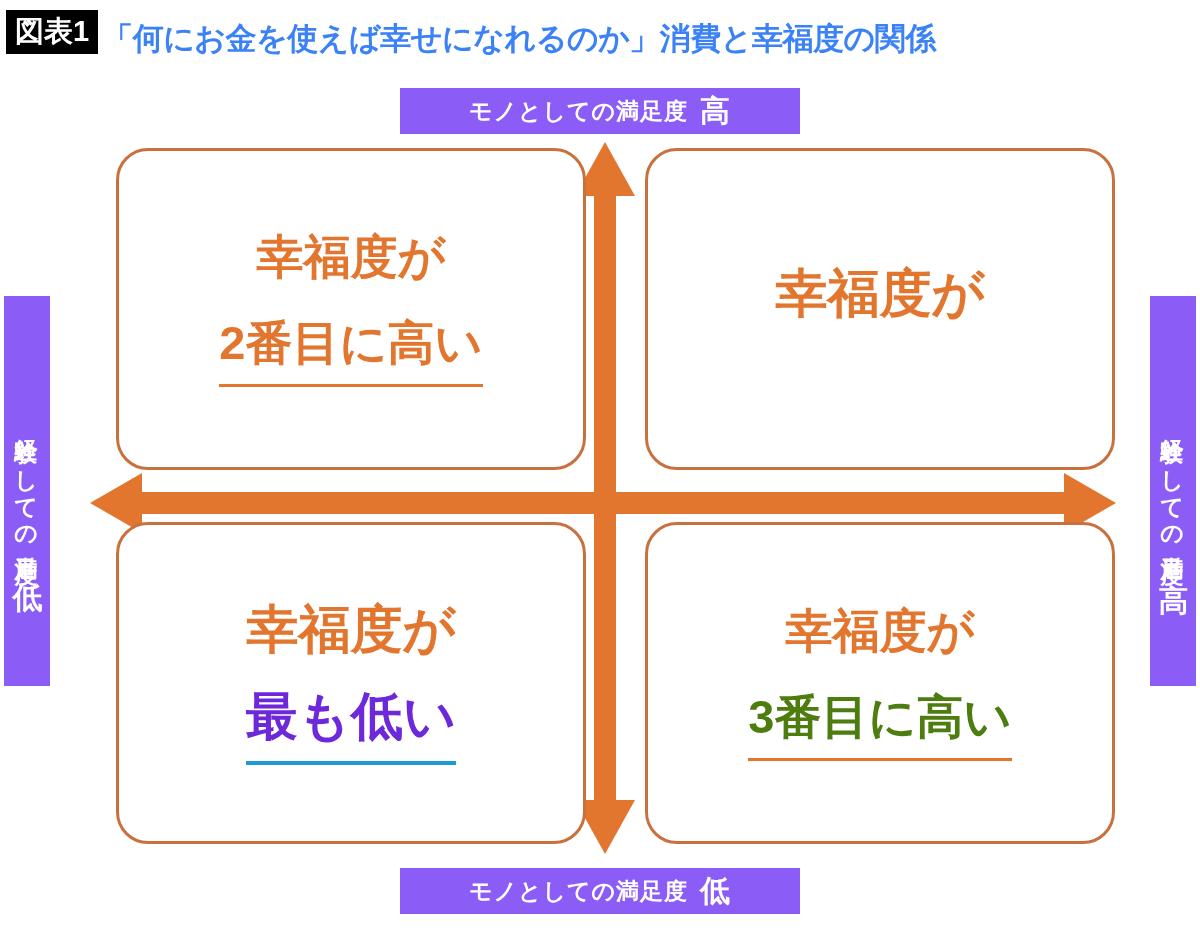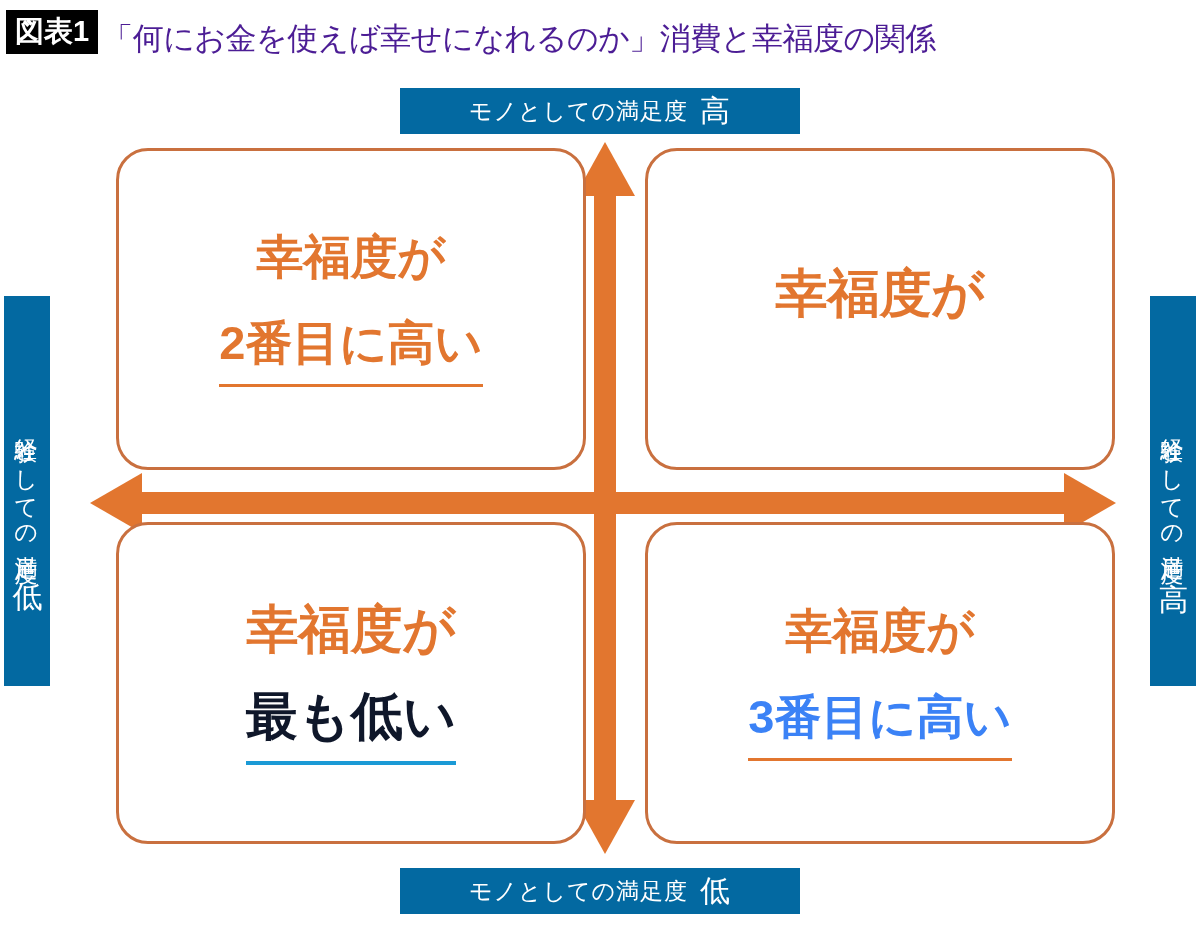--- a/index.html
+++ b/index.html
@@ -36,34 +36,34 @@
     background: #000000;
     color: #ffffff;
     font-size: 29px;
     font-weight: bold;
     line-height: 1;
     padding: 7px 9px 8px 9px;
     letter-spacing: 0px;
     white-space: nowrap;
   }
   .title-text {
-    color: #4c1d95;
+    color: #3b82f6;
     font-size: 31px;
-    font-weight: normal;
+    font-weight: bold;
     line-height: 1;
     white-space: nowrap;
     letter-spacing: -0.5px;
   }
 
   
   .banner {
     position: absolute;
-    background: #0369a1;
+    background: #8b5cf6;
     color: #ffffff;
-    font-weight: normal;
+    font-weight: bold;
     display: flex;
     align-items: center;
     justify-content: center;
     box-sizing: border-box;
   }
   .banner-h {
     height: 46px;
     font-size: 23px;
     letter-spacing: 1px;
   }
@@ -146,24 +146,24 @@
   }
 
   
   .tl .quad-line1 { font-size: 47px; margin-bottom: 34px; }
   .tl .quad-line2 { font-size: 47px; color: #E2762F; border-bottom: 3px solid #E2762F; }
 
   .tr .quad-line1 { font-size: 52px; margin-bottom: 30px; }
   .tr .quad-line2 { font-size: 56px; color: #ED1C24; border-bottom: 4px solid #ED1C24; }
 
   .bl .quad-line1 { font-size: 52px; margin-bottom: 30px; }
-  .bl .quad-line2 { font-size: 52px; color: #0f172a; border-bottom: 4px solid #1B9AD6; }
+  .bl .quad-line2 { font-size: 52px; color: #6d28d9; border-bottom: 4px solid #1B9AD6; }
 
   .br .quad-line1 { font-size: 47px; margin-bottom: 34px; }
-  .br .quad-line2 { font-size: 47px; color: #3b82f6; border-bottom: 3px solid #E2762F; }
+  .br .quad-line2 { font-size: 47px; color: #4d7c0f; border-bottom: 3px solid #E2762F; }
 </style>
 </head>
 <body>
 
 <div id="page">
 
   <div class="title-row">
     <span class="title-badge">図表1</span>
     <span class="title-text">「何にお金を使えば幸せになれるのか」消費と幸福度の関係</span>
   </div>

